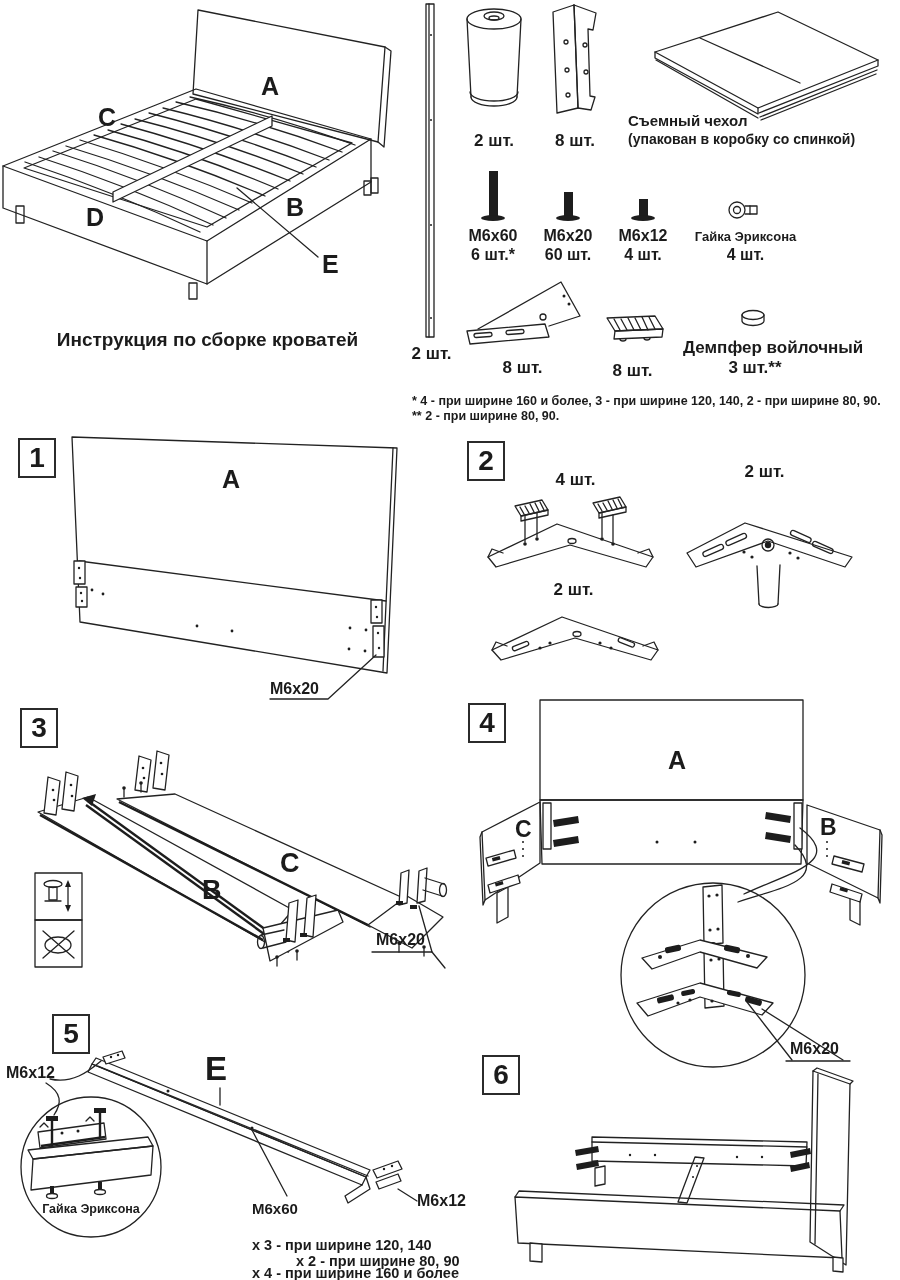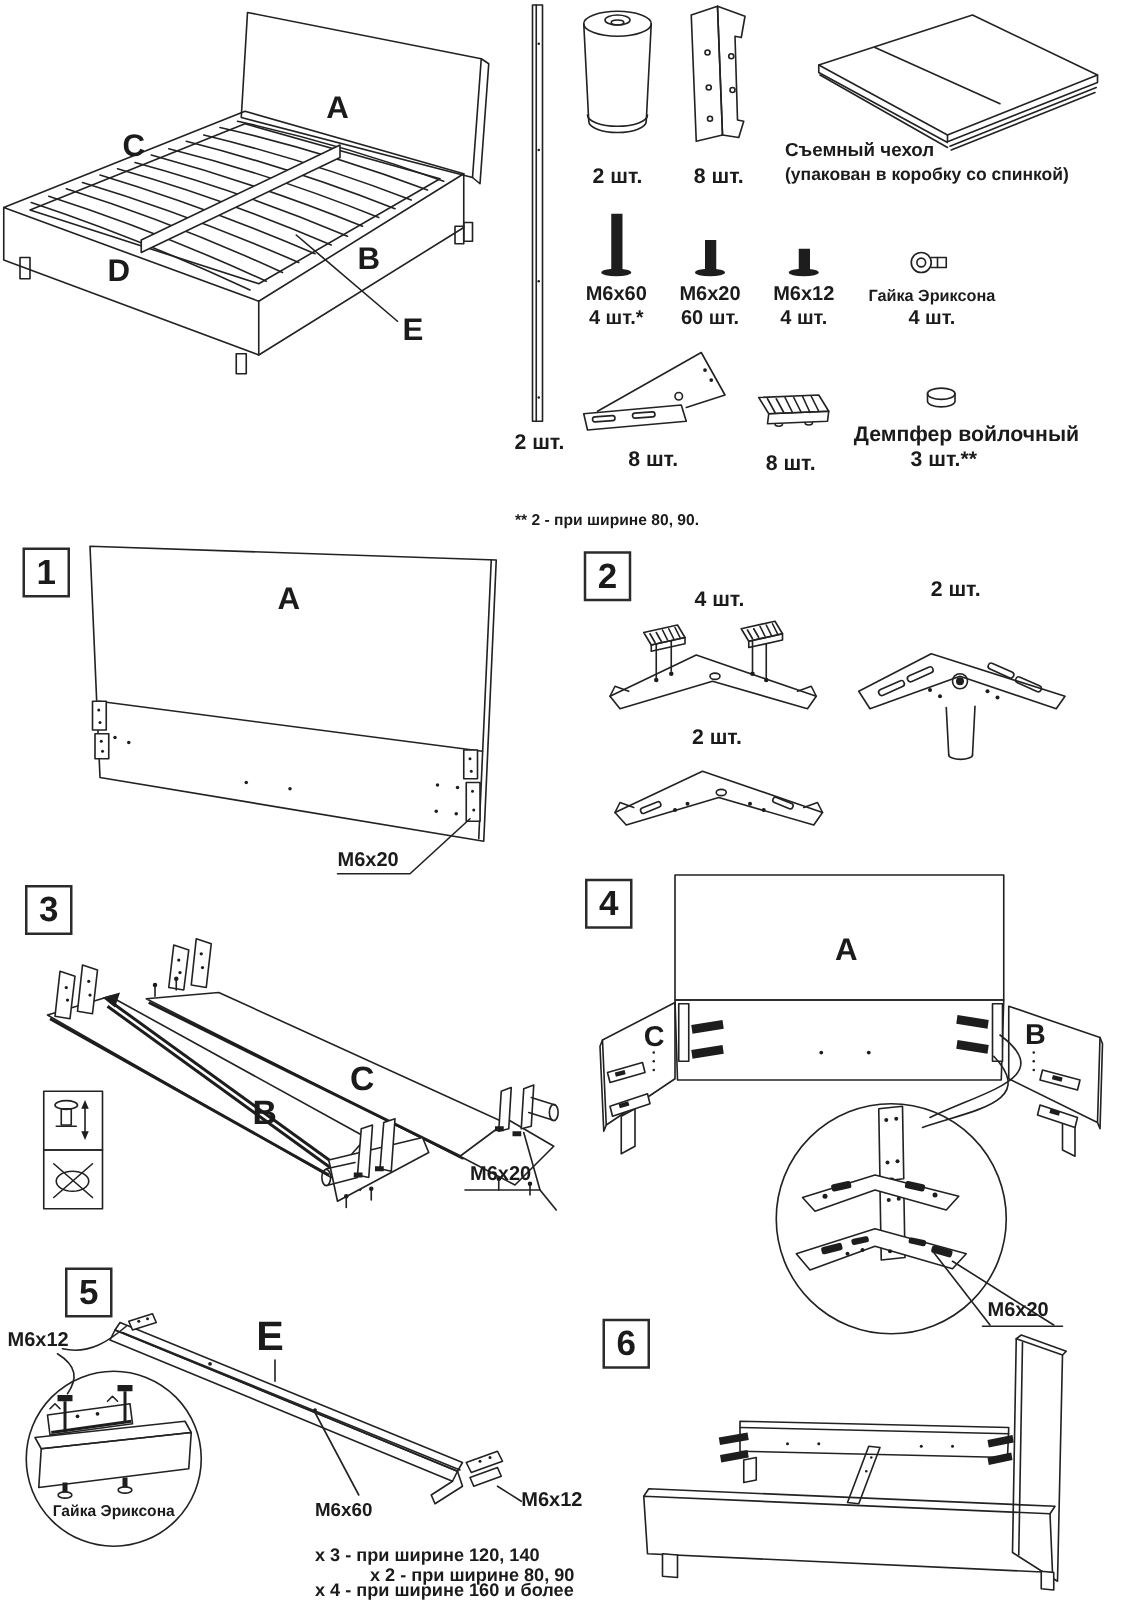--- a/index.html
+++ b/index.html
@@ -444,41 +444,43 @@
     <path class="wh" d="M833,1257 L843,1258 L843,1272 L833,1271 Z"></path>
   </g>
 </svg>
 
   <span class="t" style="left:261px;top:72px;font-size:25px;">A</span>
   <span class="t" style="left:98px;top:103px;font-size:25px;">C</span>
   <span class="t" style="left:86px;top:203px;font-size:25px;">D</span>
   <span class="t" style="left:286px;top:193px;font-size:25px;">B</span>
   <span class="t" style="left:322px;top:250px;font-size:25px;">E</span>
 
+  <span class="t ctr" style="left:30px;top:329px;width:355px;font-size:19px;">Инструкция по сборке кроватей</span>
 
   <span class="t ctr" style="left:404px;top:344px;width:55px;font-size:17px;">2 шт.</span>
   <span class="t ctr" style="left:466px;top:131px;width:56px;font-size:17px;">2 шт.</span>
   <span class="t ctr" style="left:549px;top:131px;width:52px;font-size:17px;">8 шт.</span>
   <span class="t" style="left:628px;top:112px;font-size:15px;">Съемный чехол</span>
   <span class="t" style="left:628px;top:131px;font-size:14px;">(упакован в коробку со спинкой)</span>
 
   <span class="t ctr" style="left:462px;top:227px;width:62px;font-size:16px;">M6x60</span>
-  <span class="t ctr" style="left:462px;top:246px;width:62px;font-size:16px;">4 шт.*</span>
+  <span class="t ctr" style="left:462px;top:246px;width:62px;font-size:16px;">6 шт.*</span>
   <span class="t ctr" style="left:537px;top:227px;width:62px;font-size:16px;">M6x20</span>
   <span class="t ctr" style="left:537px;top:246px;width:62px;font-size:16px;">60 шт.</span>
   <span class="t ctr" style="left:612px;top:227px;width:62px;font-size:16px;">M6x12</span>
   <span class="t ctr" style="left:612px;top:246px;width:62px;font-size:16px;">4 шт.</span>
   <span class="t ctr" style="left:693px;top:229px;width:105px;font-size:13px;">Гайка Эриксона</span>
   <span class="t ctr" style="left:693px;top:246px;width:105px;font-size:16px;">4 шт.</span>
 
   <span class="t ctr" style="left:495px;top:358px;width:55px;font-size:17px;">8 шт.</span>
   <span class="t ctr" style="left:605px;top:361px;width:55px;font-size:17px;">8 шт.</span>
   <span class="t ctr" style="left:683px;top:338px;width:145px;font-size:17px;">Демпфер войлочный</span>
   <span class="t ctr" style="left:705px;top:358px;width:100px;font-size:17px;">3 шт.**</span>
 
+  <span class="t" style="left:412px;top:394px;font-size:12.5px;">* 4 - при ширине 160 и более, 3 - при ширине 120, 140, 2 - при ширине 80, 90.</span>
   <span class="t" style="left:412px;top:409px;font-size:12.5px;text-align:center;">** 2 - при ширине 80, 90.</span>
 
   <div class="box" style="left:18px;top:438px;">
       <span>1</span>
     </div>
   <div class="box" style="left:467px;top:441px;">
       <span>2</span>
     </div>
   <div class="box" style="left:20px;top:708px;">
       <span>3</span>

